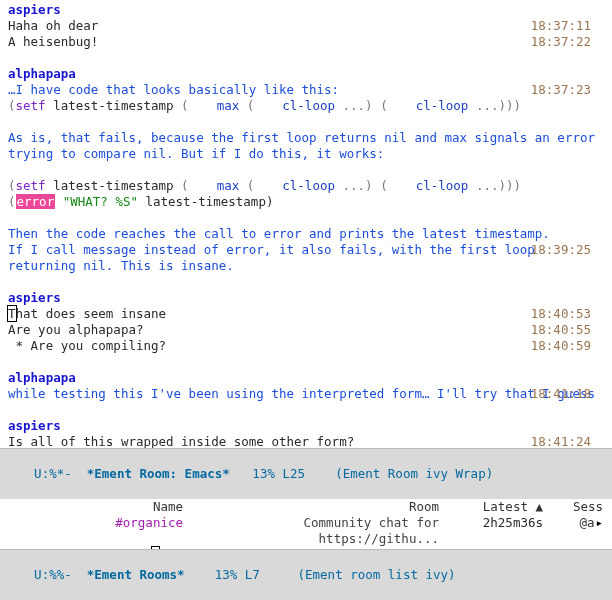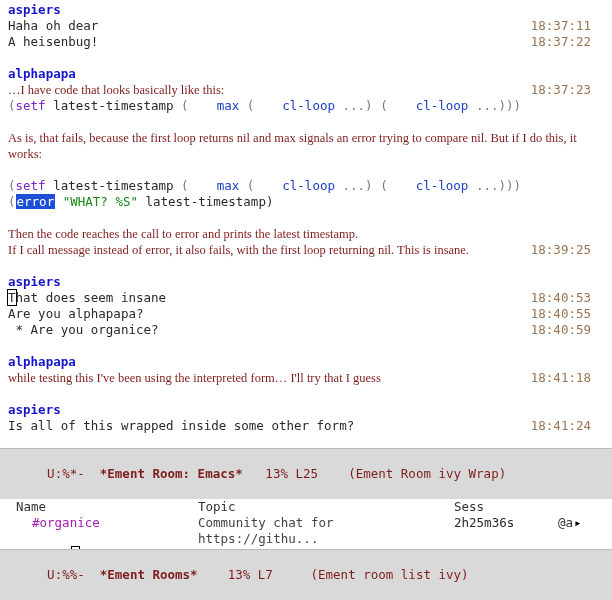--- a/index.html
+++ b/index.html
@@ -33,49 +33,50 @@
   .author {
     color: #1515d0;
     font-weight: bold;
   }
   .time {
     position: absolute;
     right: 19px;
     color: #9a7550;
     font-family: inherit;
   }
-  .brown { color: #7f1d1d; font-family: Liberation Serif, serif; }
+  .brown { color: #1d4ed8; }
   .paren { color: #787878; }
   .kw    { color: #7a26cc; }
   .fn    { color: #2040c0; margin-left: 28px; }
   .str   { color: #158815; }
   .err-hl{
-    background: #1d4ed8;
+    background: #ec4899;
     color: #fff;
     padding: 0 1px;
   }
   .box-cursor {
     border: 1px solid #000;
     margin: -1px;
     padding: 0 0px;
   }
   .modeline {
     background: #d9d9d9;
-    color: #7f1d1d;
-    padding: 1px 17px;
+    color: #0369a1;
+    padding: 1px 4px;
     font-size: 12.5px;
     white-space: pre;
     border-top: 1px solid #bbb;
   }
   .modeline .bold { font-weight: bold; }
   .rooms-pane {
     flex: 1 1 auto;
     background: #ffffff;
-    padding: 0 16px;
+    padding: 0 1px;
     overflow: hidden;
+    text-align: right;
   }
   .rooms-header, .room-row {
     display: grid;
     grid-template-columns: 182px 256px 104px 60px;
     align-items: baseline;
   }
   .rooms-header {
     color: #333;
   }
   .rooms-header .sortcol { font-weight: normal; }
@@ -102,37 +103,38 @@
       <div class="msg">&nbsp;</div>
       <div class="msg"><span class="paren">(</span><span class="kw">setf</span><span> latest-timestamp </span><span class="paren">(</span><span class="fn">max</span><span> </span><span class="paren">(</span><span class="fn">cl-loop</span><span class="paren"> ...)</span><span> </span><span class="paren">(</span><span class="fn">cl-loop</span><span class="paren"> ...)))</span></div>
       <div class="msg"><span class="paren">(</span><span class="err-hl">error</span><span> </span><span class="str">"WHAT? %S"</span><span> latest-timestamp)</span></div>
       <div class="msg">&nbsp;</div>
       <div class="msg"><span class="brown">Then the code reaches the call to error and prints the latest timestamp.</span></div>
       <div class="msg"><span class="time">18:39:25</span><span class="brown">If I call message instead of error, it also fails, with the first loop returning nil. This is insane.</span></div>
       <div class="msg">&nbsp;</div>
       <div class="msg"><span class="author">aspiers</span></div>
       <div class="msg"><span class="time">18:40:53</span><span></span><span class="box-cursor">T</span><span>hat does seem insane</span></div>
       <div class="msg"><span class="time">18:40:55</span><span>Are you alphapapa?</span></div>
-      <div class="msg"><span class="time">18:40:59</span><span> * Are you organice?</span></div>
+      <div class="msg"><span class="time">18:40:59</span><span> * Are you compiling?</span></div>
       <div class="msg">&nbsp;</div>
       <div class="msg"><span class="author">alphapapa</span></div>
       <div class="msg"><span class="time">18:41:18</span><span class="brown">while testing this I've been using the interpreted form… I'll try that I guess</span></div>
       <div class="msg">&nbsp;</div>
       <div class="msg"><span class="author">aspiers</span></div>
       <div class="msg"><span class="time">18:41:24</span><span>Is all of this wrapped inside some other form?</span></div>
     </div>
 
   <div class="modeline">
     <span>U:%*- </span><span class="bold"> *Ement Room: Emacs* </span><span>  13% L25</span><span>    (Ement Room ivy Wrap)</span>
   </div>
 
   <div class="rooms-pane">
     <div class="rooms-header">
       <div>Name</div>
-      <div>Topic</div>
+      <div>Room</div>
+      <div class="sortcol">Latest ▲</div>
       <div>Sess</div>
     </div>
     <div id="rooms-body">
         <div class="room-row">
           <div><span class="room-link">#organice</span></div>
           <div class="gray2">Community chat for https://githu...</div>
           <div>2h25m36s</div>
           <div class="sess arrow">@a</div>
         </div>
         <div class="room-row">

